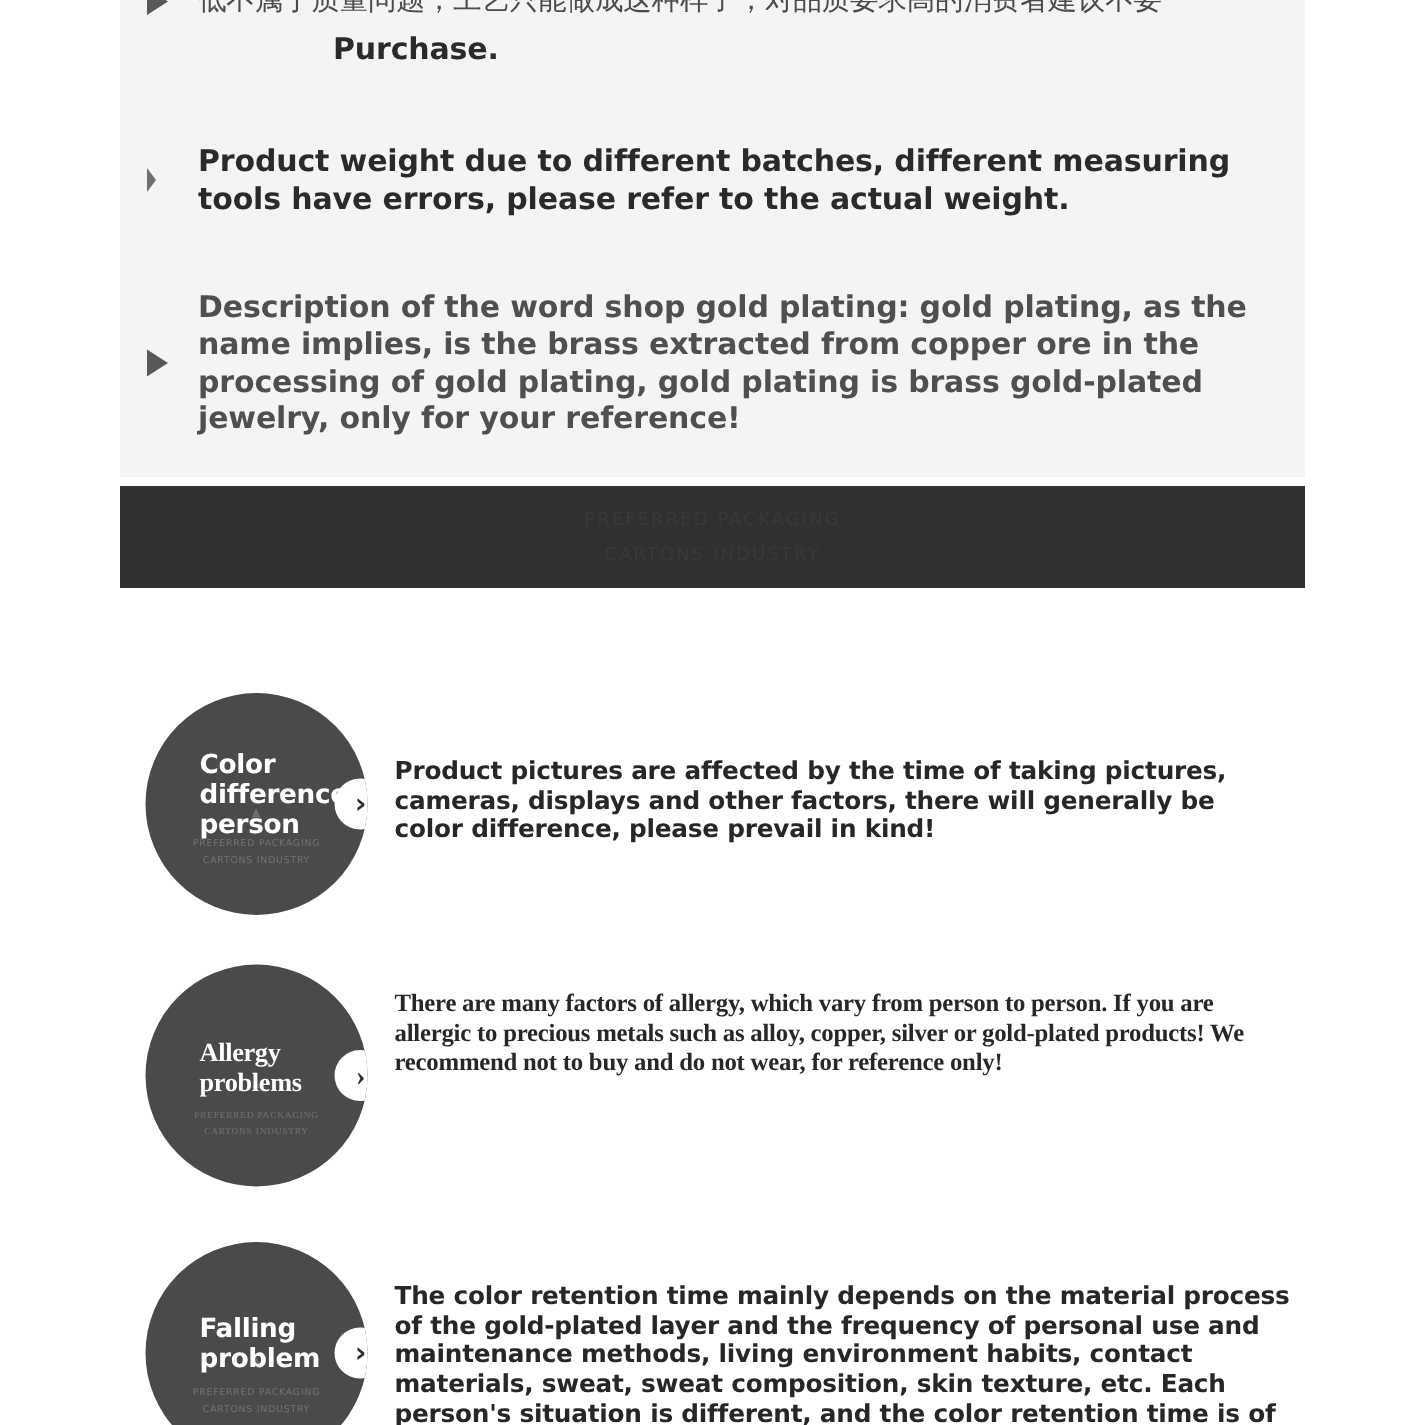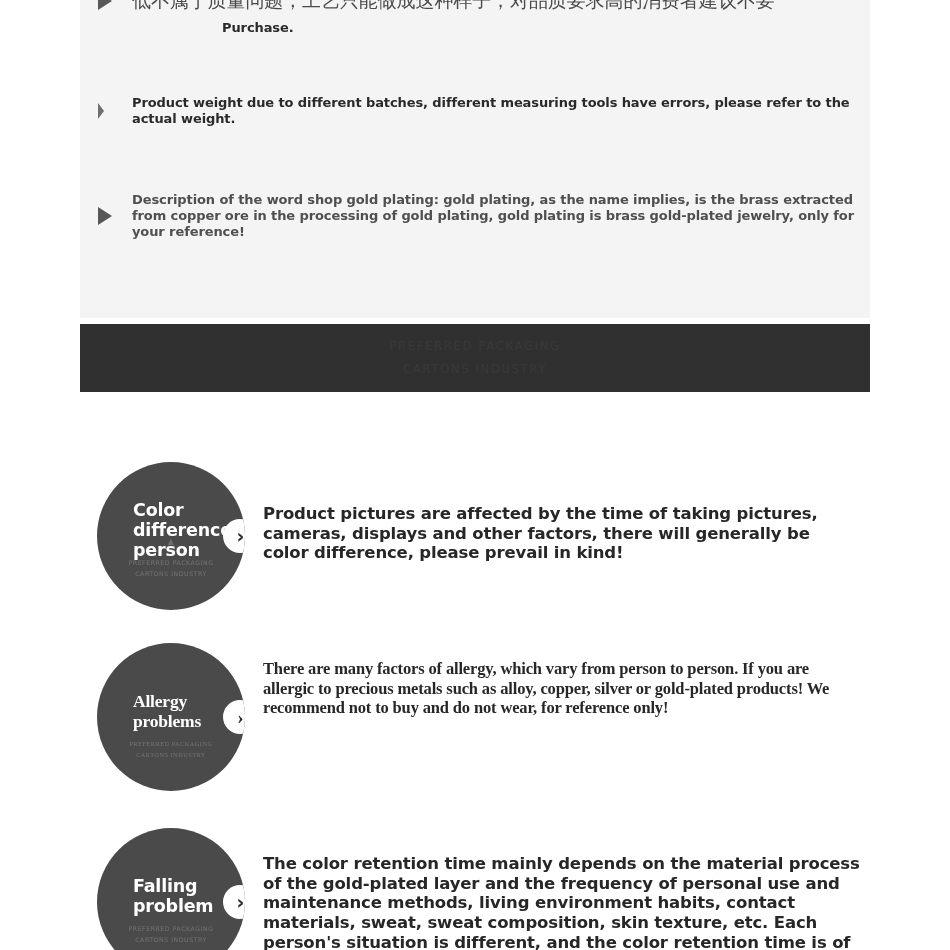--- a/index.html
+++ b/index.html
@@ -46,21 +46,21 @@
     border-bottom: 9px solid transparent;
     border-left: 14px solid #585858;
   }
   .tri.narrow {
     border-top-width: 8px;
     border-bottom-width: 8px;
     border-left-width: 6px;
     border-left-color: #6f6f6f;
   }
   .note-text {
-    font-size: 13px;
+    font-size: 20px;
     font-weight: bold;
     line-height: 1.24;
     color: #2a2a2a;
     letter-spacing: -0.1px;
     padding-left: 12px;
   }
   .note-text.muted { color: #4f4f4f; }
   .note-text.cjk {
     color: #4a4a4a;
     font-weight: normal;

